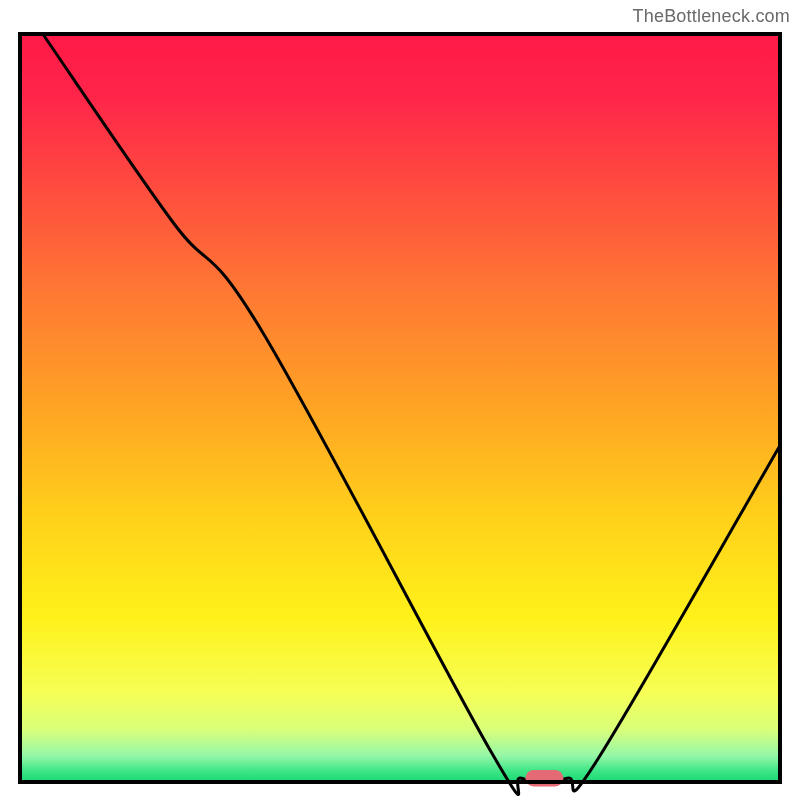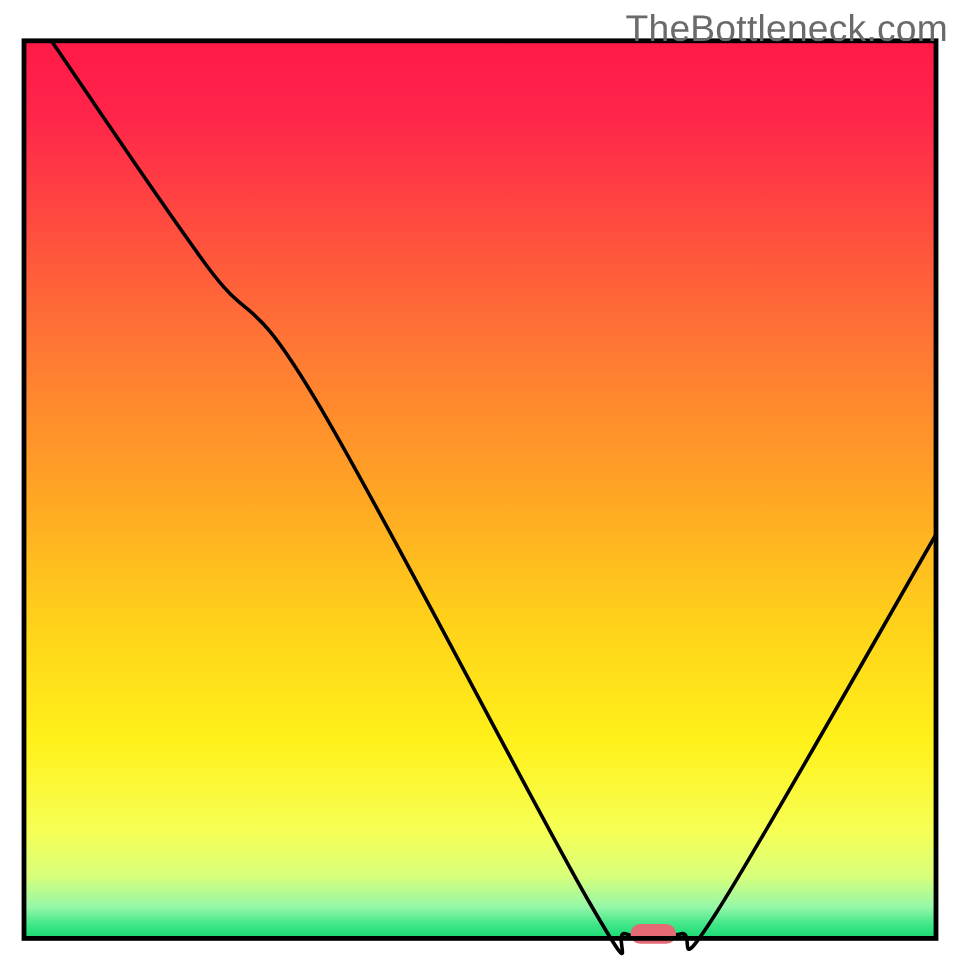--- a/index.html
+++ b/index.html
@@ -12,21 +12,21 @@
   }
   .chart-container {
     position: relative;
     width: 800px;
     height: 800px;
   }
   .watermark {
     position: absolute;
     top: 6px;
     right: 10px;
-    font-size: 31px;
+    font-size: 18px;
     font-weight: 500;
     color: #6a6a6a;
     letter-spacing: 0.2px;
     z-index: 10;
   }
   svg {
     display: block;
   }
 </style>
 </head>

